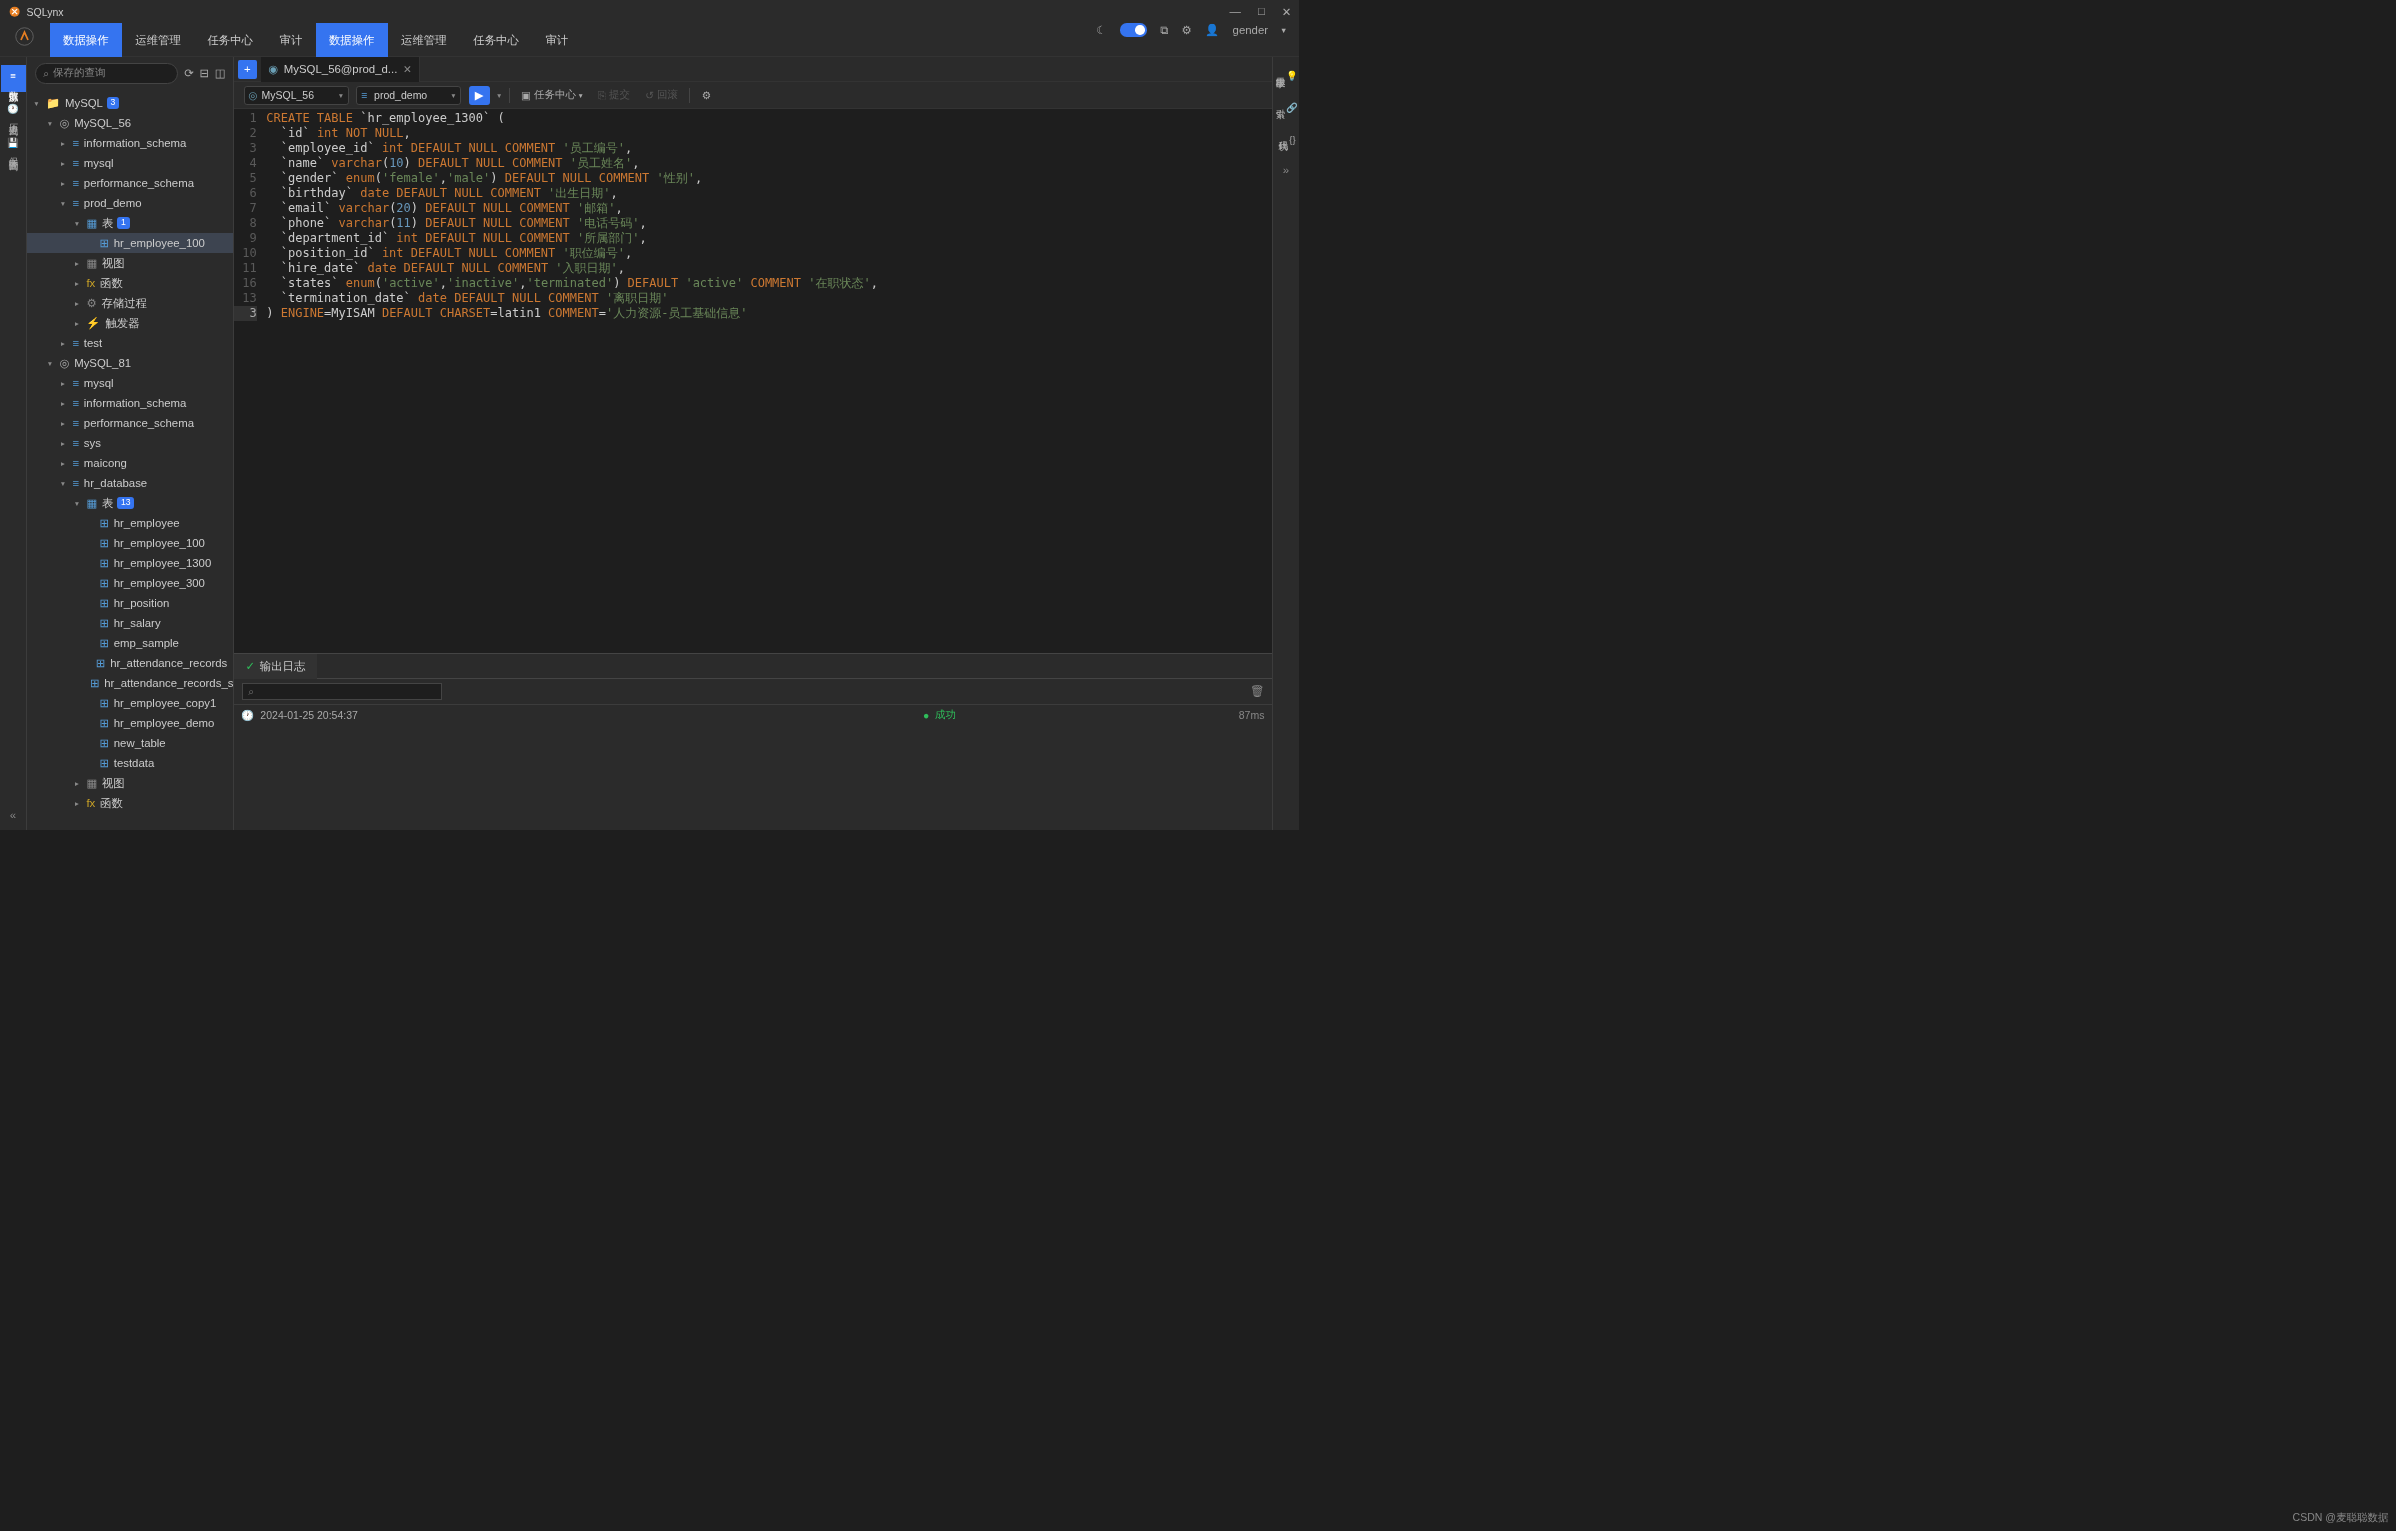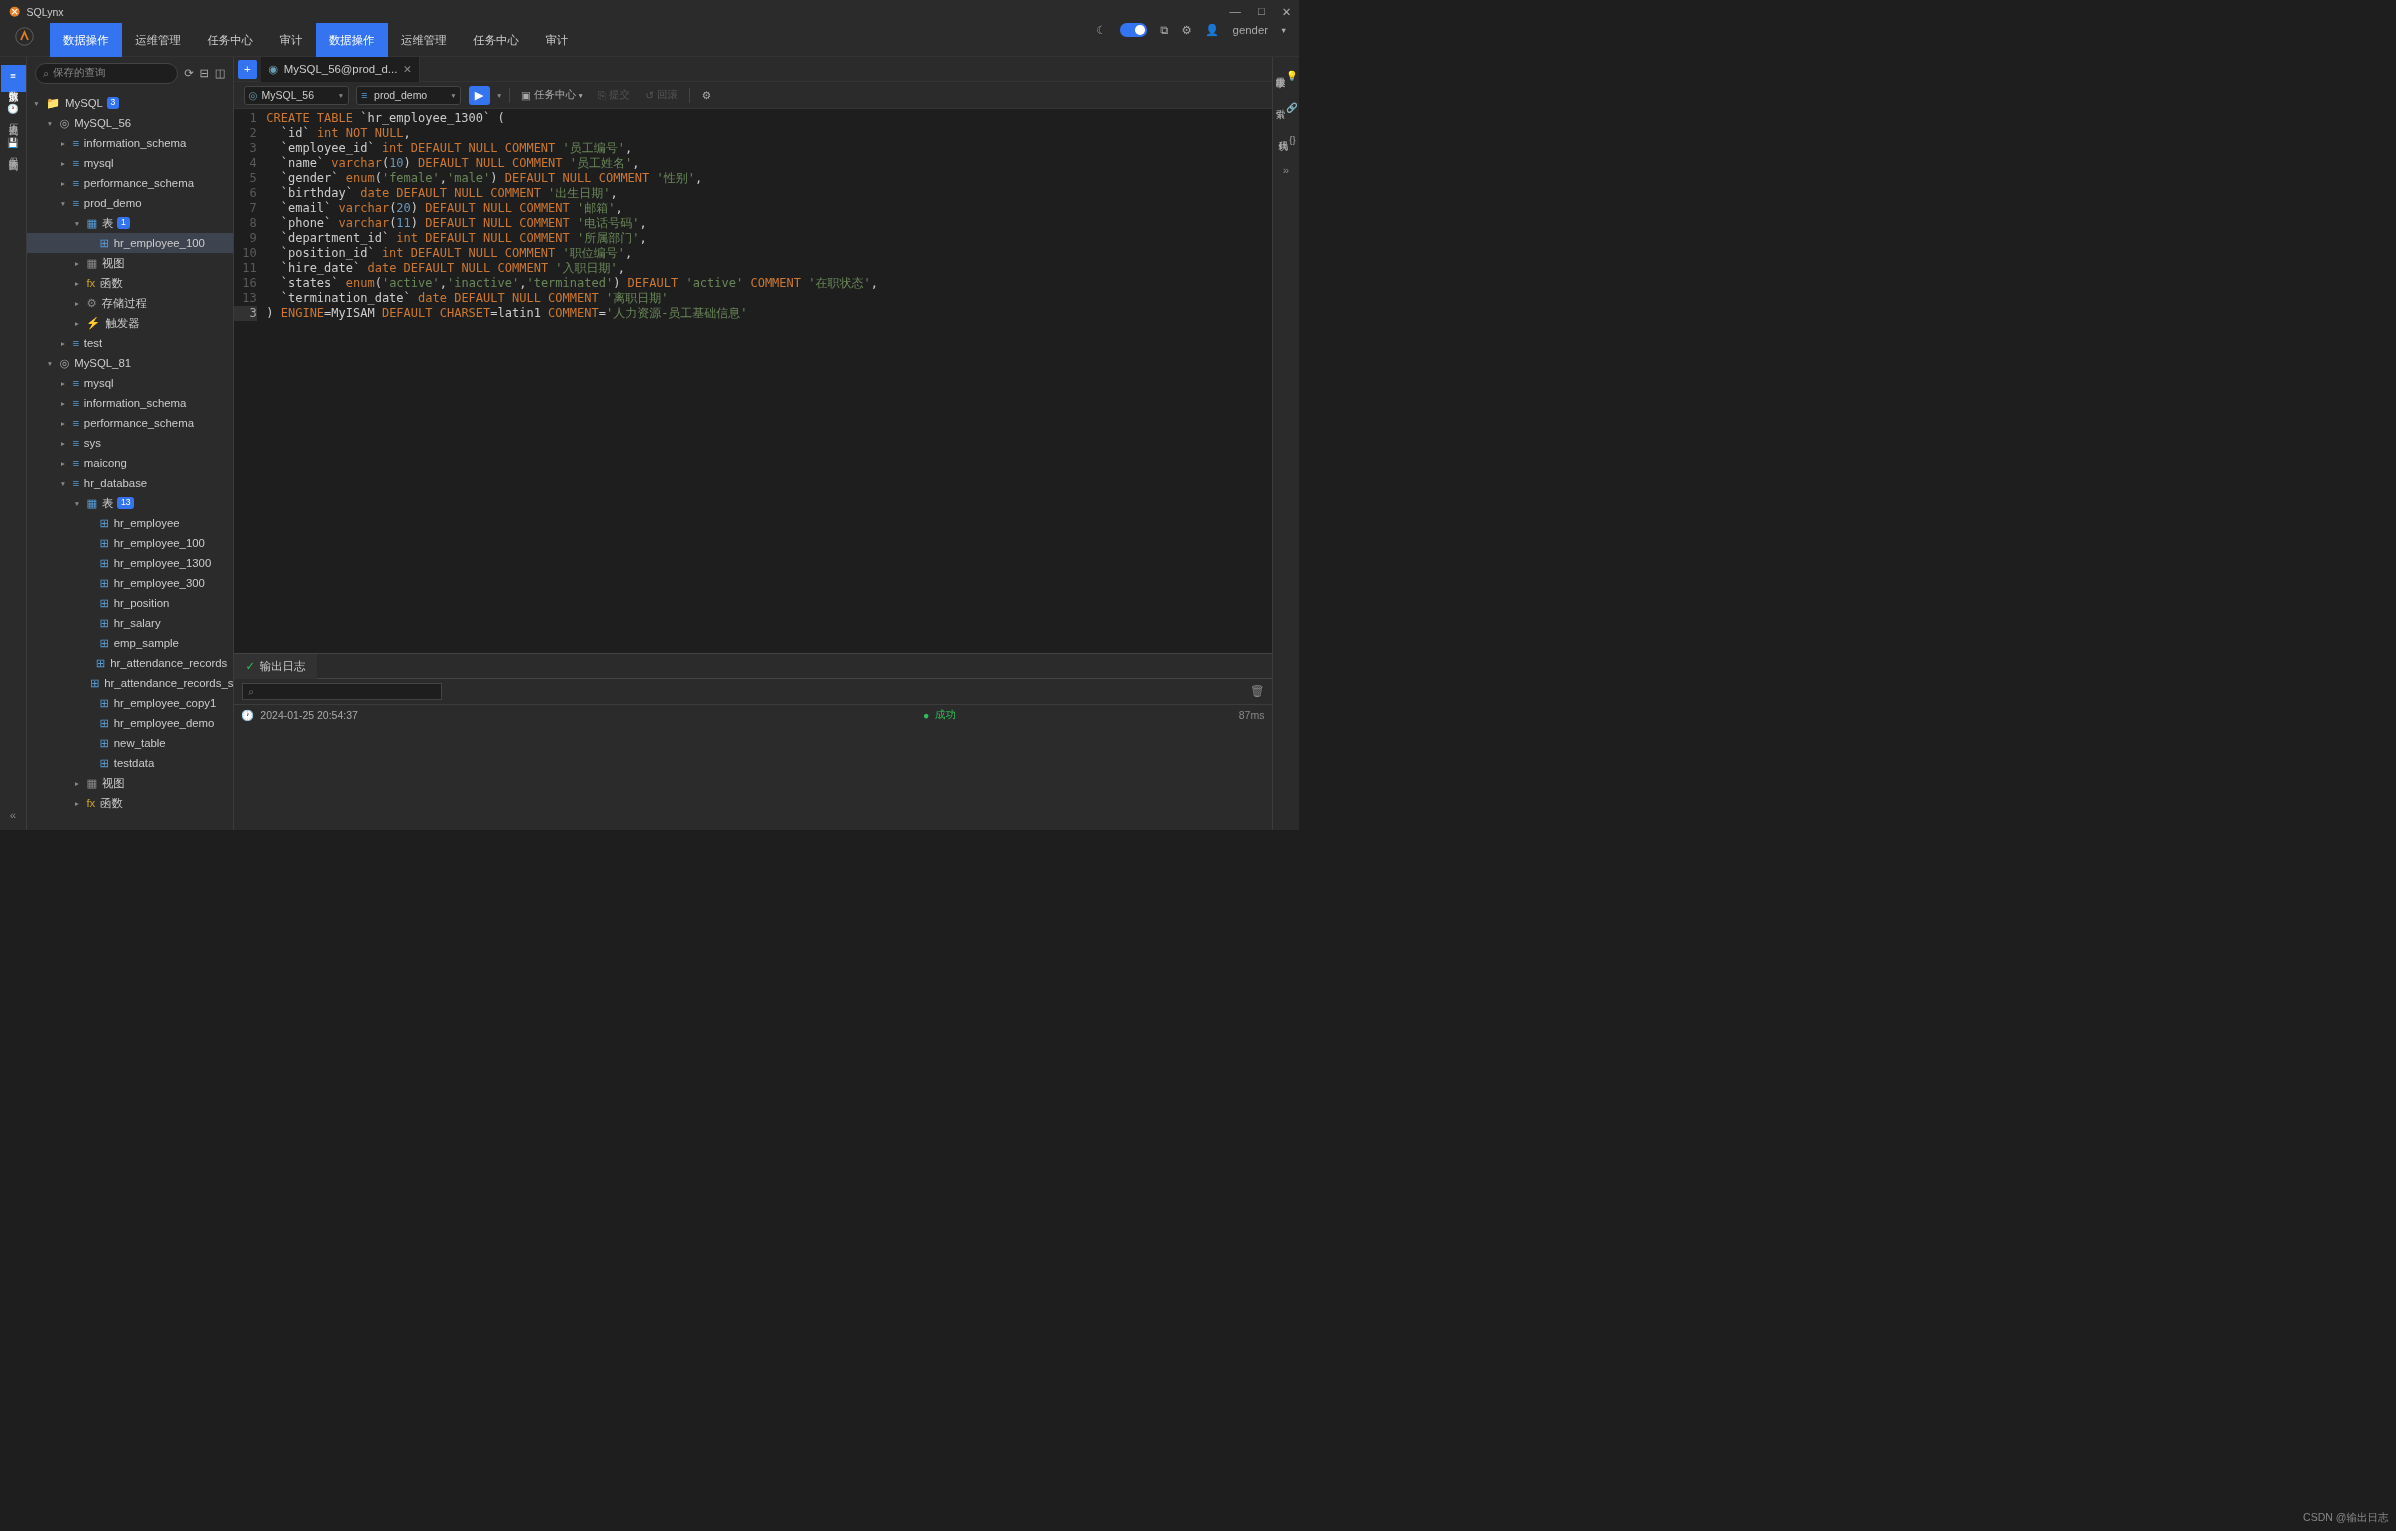--- a/index.html
+++ b/index.html
@@ -481,14 +481,14 @@
   </div>
 
   <div class="right-rail" id="right-rail">
       <div class="right-rail-item"><div style="writing-mode:horizontal-tb">💡</div>表字段提示</div>
       <div class="right-rail-item"><div style="writing-mode:horizontal-tb">🔗</div>索引</div>
       <div class="right-rail-item"><div style="writing-mode:horizontal-tb">{}</div>代码块</div>
       <div style="margin-top: 3.8px; color: rgb(136, 136, 136);">»</div>
     </div>
 </div>
 
-<div class="watermark">CSDN @输出日志</div>
+<div class="watermark">CSDN @麦聪聪数据</div>
 
 
 </body></html>

